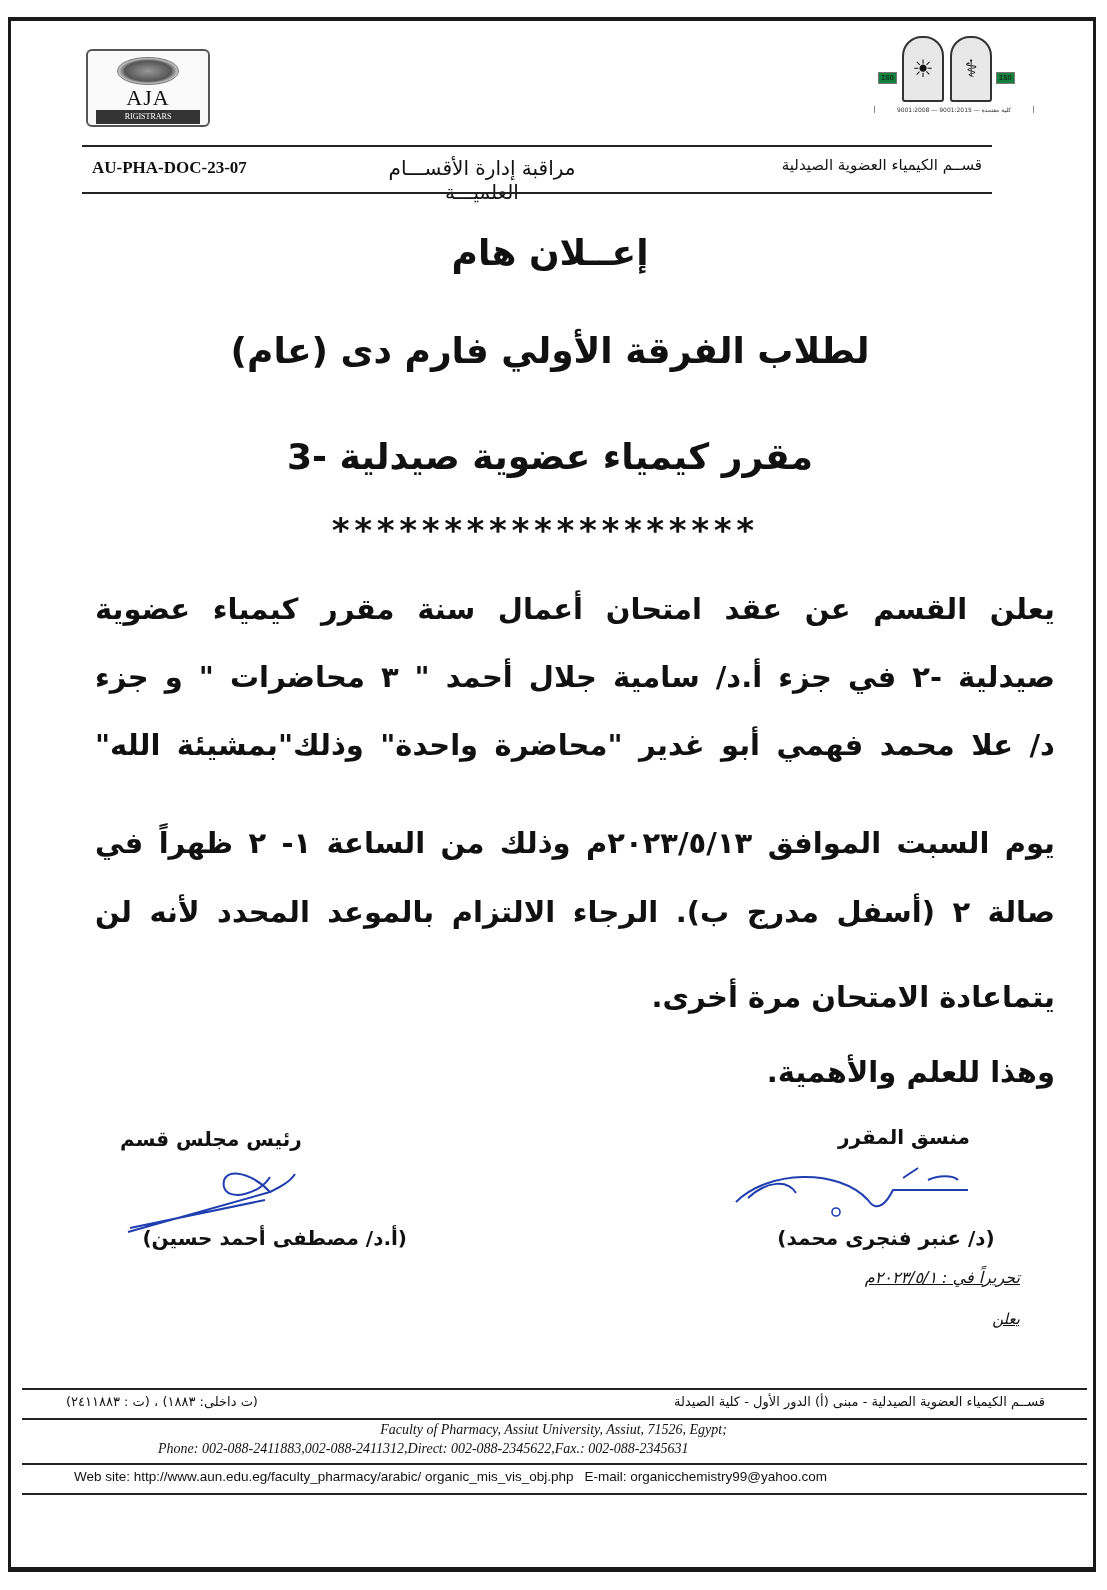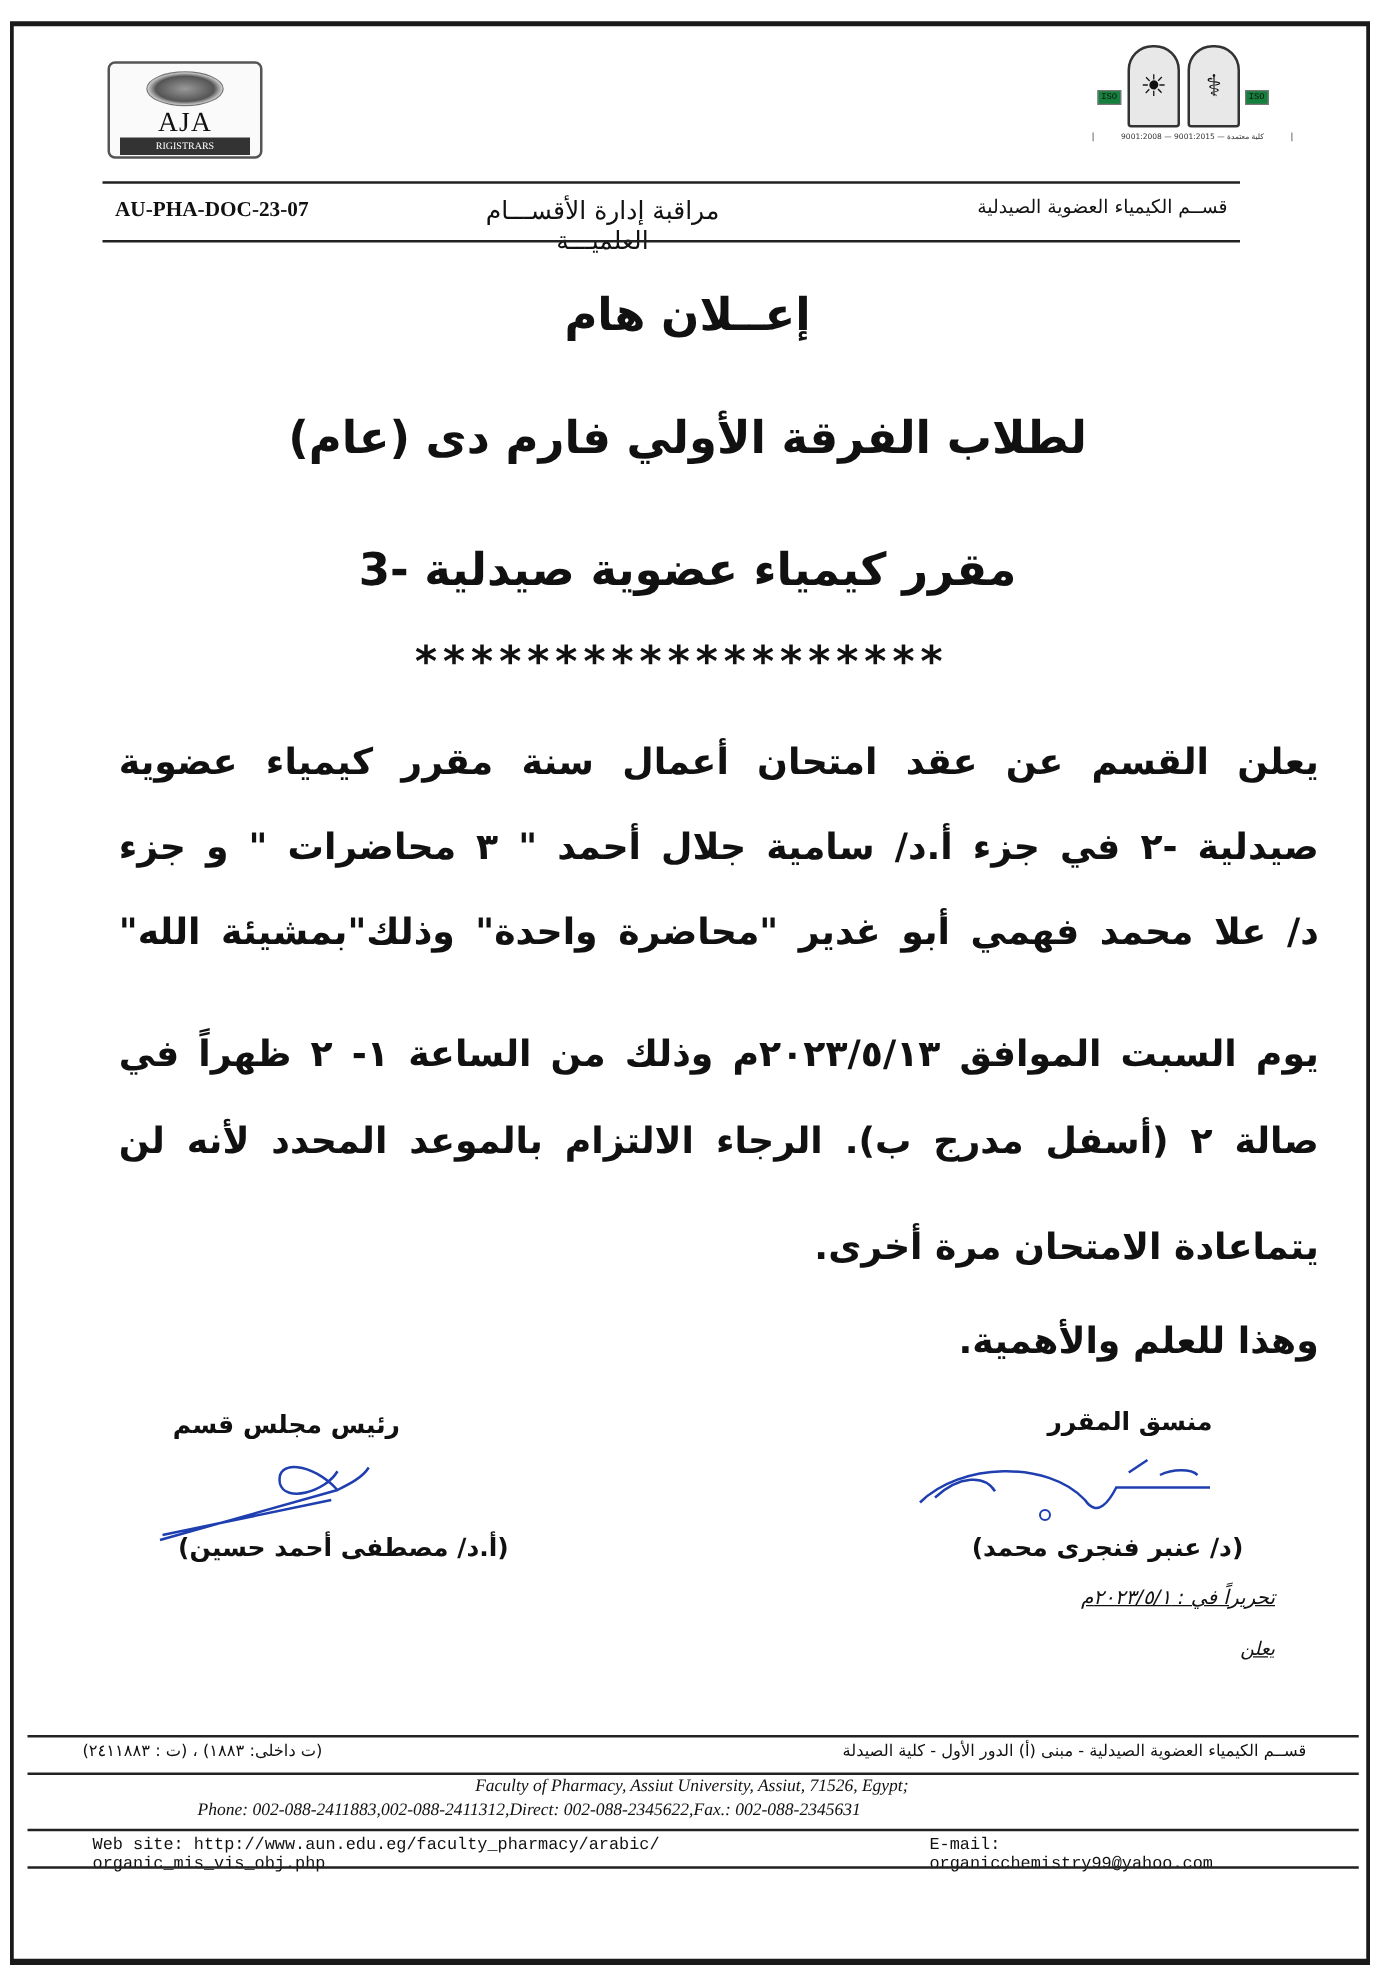--- a/index.html
+++ b/index.html
@@ -50,21 +50,21 @@
 
   
   .rule.f1 { left: 22px; top: 1388px; width: 1065px; height: 2px; }
   .rule.f2 { left: 22px; top: 1418px; width: 1065px; height: 2px; }
   .rule.f3 { left: 22px; top: 1463px; width: 1065px; height: 2px; }
   .rule.f4 { left: 22px; top: 1493px; width: 1065px; height: 2px; }
   .foot-ar { position: absolute; left: 560px; top: 1394px; width: 485px; direction: rtl; text-align: right; font-size: 13px; }
   .foot-phone-ar { position: absolute; left: 66px; top: 1394px; width: 300px; direction: rtl; text-align: left; font-size: 13px; }
   .foot-en1 { position: absolute; left: 0; top: 1422px; width: 1107px; text-align: center; font-family: "Liberation Serif", serif; font-style: italic; font-size: 14px; }
   .foot-en2 { position: absolute; left: 158px; top: 1441px; width: 800px; font-family: "Liberation Serif", serif; font-style: italic; font-size: 14px; display: flex; justify-content: flex-start; }
-  .foot-web { position: absolute; left: 74px; top: 1469px; width: 960px; font-family: Liberation Mono, monospace; font-size: 13.5px; display: flex; gap: 24px; }
+  .foot-web { position: absolute; left: 74px; top: 1469px; width: 960px; font-family: Liberation Sans, sans-serif; font-size: 13.5px; display: flex; gap: 11px; }
 </style>
 </head>
 <body>
 
 <div class="page-frame"></div>
 
 <div class="logo-aja">
   <div class="aja-globe"></div>
   <div class="aja-text">AJA</div>
   <div class="aja-band">RIGISTRARS</div>
@@ -99,21 +99,21 @@
 
 <div class="sig-label" style="left:820px; top:1125px; width:150px; text-align:right;">منسق المقرر</div>
 <svg class="sig-scribble" style="left:728px; top:1160px;" width="250" height="60">
   <path d="M8 42 C 40 10, 110 8, 140 40 C 150 55, 160 40, 165 30 L 240 30 M175 18 l 15 -10 M200 20 c10 -5 25 -5 30 0 M20 38 c 20 -18 40 -18 48 -5" fill="none" stroke="#1f3fb0" stroke-width="2"></path>
   <circle cx="108" cy="52" r="4" fill="none" stroke="#1f3fb0" stroke-width="1.6"></circle>
 </svg>
 <div class="sig-name" style="left:756px; top:1226px; width:260px; text-align:center;">(د/ عنبر فنجرى محمد)</div>
 <div class="dated">تحريراً في : ٢٠٢٣/٥/١م</div>
 <div class="initials">يعلن</div>
 
-<div class="sig-label" style="left:120px; top:1127px; width:200px; text-align:right;">رئيس مجلس قسم</div>
+<div class="sig-label" style="left:120px; top:1127px; width:200px; text-align:left;">رئيس مجلس قسم</div>
 <svg class="sig-scribble" style="left:120px; top:1162px;" width="180" height="75">
   <path d="M8 70 L 150 30 C 160 25, 170 20, 175 12 M 150 30 C 130 8, 100 5, 104 25 C 108 40, 140 32, 150 15 M 10 66 L 145 38" fill="none" stroke="#1f3fb0" stroke-width="2"></path>
 </svg>
 <div class="sig-name" style="left:98px; top:1226px; width:270px; text-align:right;margin-left:39px;">(أ.د/ مصطفى أحمد حسين)</div>
 
 <div class="rule f1"></div>
 <div class="foot-ar">قســم الكيمياء العضوية الصيدلية - مبنى (أ) الدور الأول - كلية الصيدلة</div>
 <div class="foot-phone-ar">(ت داخلى: ١٨٨٣) ، (ت : ٢٤١١٨٨٣)</div>
 <div class="rule f2"></div>
 <div class="foot-en1">Faculty of Pharmacy, Assiut University, Assiut, 71526, Egypt;</div>

